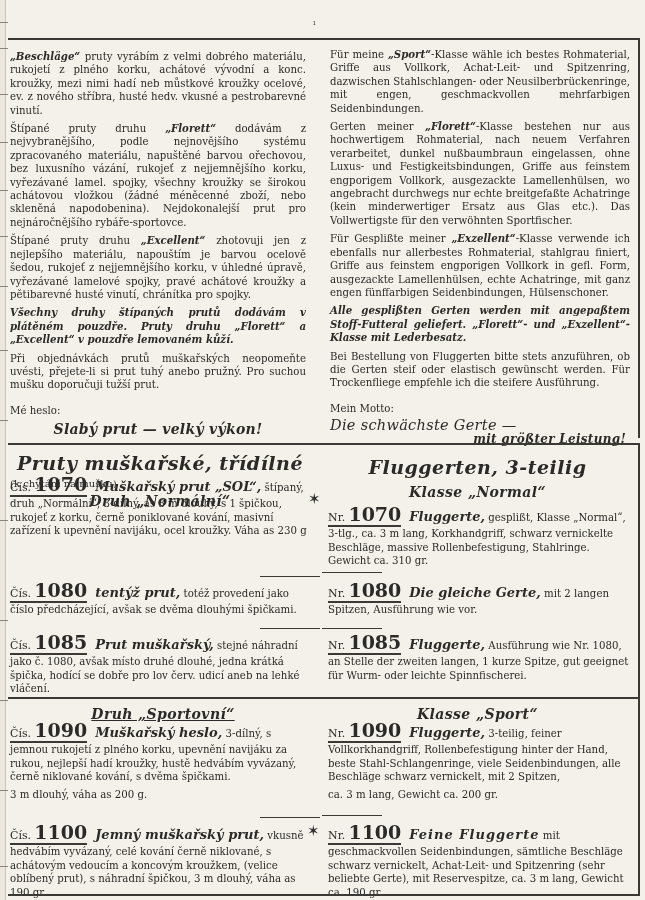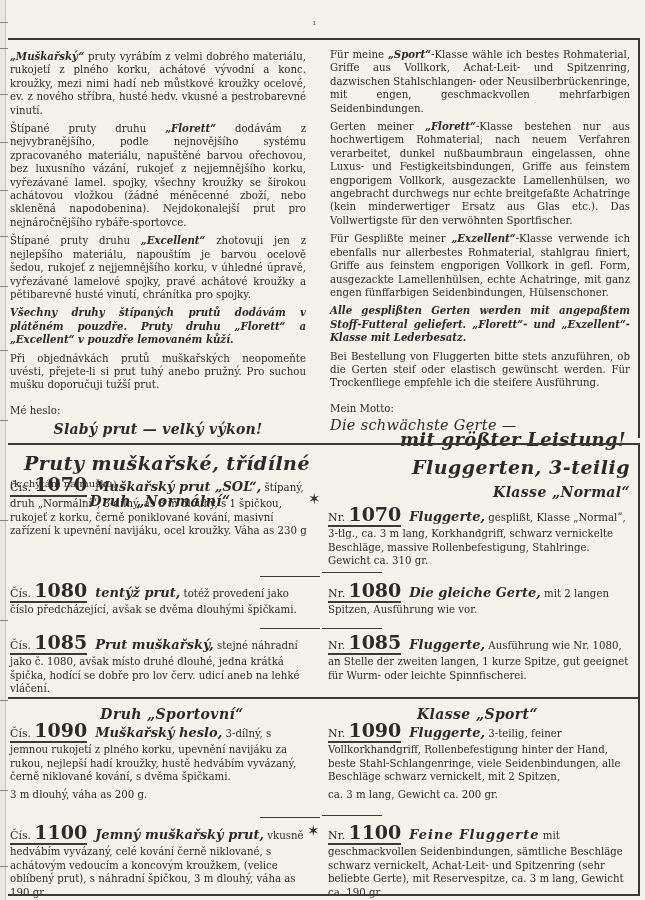--- a/index.html
+++ b/index.html
@@ -11,22 +11,22 @@
   .topmark{position:absolute;left:313px;top:18px;font-size:8px;color:#555;}
   .hrule{position:absolute;height:2px;background:#3a3935;}
   .vrule{position:absolute;width:2px;background:#3a3935;}
   .col{position:absolute;font-size:10.2px;line-height:13.4px;text-align:justify;}
   .col p{margin:0 0 5px 0;}
   .bi{font-style:italic;font-weight:bold;}
   .bold-it{font-style:italic;font-weight:bold;}
   .motto-label{margin-top:12px;}
   .slogan{font-style:italic;font-weight:bold;font-size:14px;text-align:center;margin-top:6px;letter-spacing:0.3px;}
   .slogan-de1{font-style:italic;font-weight:normal;font-size:14.5px;margin-top:4px;letter-spacing:0.3px;}
-  .slogan-de2{font-style:italic;font-weight:bold;font-size:18px;text-align:right;letter-spacing:0.3px;padding-right:4px;}
-  .title{position:absolute;font-weight:bold;font-style:italic;font-size:19px;text-align:right;letter-spacing:0.5px;}
+  .slogan-de2{font-style:italic;font-weight:bold;font-size:12px;text-align:right;letter-spacing:0.3px;padding-right:4px;}
+  .title{position:absolute;font-weight:bold;font-style:italic;font-size:19px;text-align:center;letter-spacing:0.5px;}
   .subtitle{position:absolute;font-size:10px;text-align:left;}
   .klasse{position:absolute;font-weight:bold;font-style:italic;font-size:14px;text-align:center;letter-spacing:0.4px;}
   .item{position:absolute;font-size:10.2px;line-height:13.4px;}
   .item .num{display:inline-block;border-bottom:2px solid #3a3935;padding-bottom:1px;margin-right:8px;}
   .item .pre{font-size:11px;}
   .item .big{font-size:19px;font-weight:bold;}
   .item .name{font-style:italic;font-weight:bold;font-size:13px;}
   .item .name-light{font-style:italic;font-size:13px;}
   .star{position:absolute;font-size:15px;color:#333;}
   .shortrule{position:absolute;height:1px;background:#3a3935;}
@@ -50,21 +50,21 @@
   <div class="tick" style="top:700px"></div>
   <div class="tick" style="top:790px"></div>
   <div class="tick" style="top:866px"></div>
 
   <div class="topmark">ı</div>
 
   <div class="hrule" style="left:8px;top:38px;width:632px;"></div>
   <div class="vrule" style="left:638px;top:38px;height:400px;"></div>
 
   <div class="col" style="left:10px;top:50px;width:296px;">
-    <p><span class="bi">„Muškařský“</span><span> pruty vyrábím z velmi dobrého materiálu, rukojetí z plného korku, achátové vývodní a konc. kroužky, mezi nimi hadí neb můstkové kroužky ocelové, ev. z nového stříbra, husté hedv. vkusné a pestrobarevné vinutí.</span></p>
+    <p><span class="bi">„Beschläge“</span><span> pruty vyrábím z velmi dobrého materiálu, rukojetí z plného korku, achátové vývodní a konc. kroužky, mezi nimi hadí neb můstkové kroužky ocelové, ev. z nového stříbra, husté hedv. vkusné a pestrobarevné vinutí.</span></p>
     <p><span>Štípané pruty druhu </span><span class="bi">„Florett“</span><span> dodávám z nejvybranějšího, podle nejnovějšího systému zpracovaného materiálu, napuštěné barvou ořechovou, bez luxusního vázání, rukojeť z nejjemnějšího korku, vyřezávané lamel. spojky, všechny kroužky se širokou achátovou vložkou (žádné méněcenné zboží, nebo skleněná napodobenina). Nejdokonalejší prut pro nejnáročnějšího rybáře-sportovce.</span></p>
     <p><span>Štípané pruty druhu </span><span class="bi">„Excellent“</span><span> zhotovuji jen z nejlepšího materiálu, napouštím je barvou ocelově šedou, rukojeť z nejjemnějšího korku, v úhledné úpravě, vyřezávané lamelové spojky, pravé achátové kroužky a pětibarevné husté vinutí, chránítka pro spojky.</span></p>
     <p class="bold-it">Všechny druhy štípaných prutů dodávám v plátěném pouzdře. Pruty druhu „Florett“ a „Excellent“ v pouzdře lemovaném kůží.</p>
     <p>Při objednávkách prutů muškařských neopomeňte uvésti, přejete-li si prut tuhý anebo pružný. Pro suchou mušku doporučuji tužší prut.</p>
     <div class="motto-label">Mé heslo:</div>
     <div class="slogan">Slabý prut — velký výkon!</div>
   </div>
 
   <div class="col" style="left:330px;top:48px;width:300px;">
     <p><span>Für meine </span><span class="bi">„Sport“</span><span>-Klasse wähle ich bestes Rohmaterial, Griffe aus Vollkork, Achat-Leit- und Spitzenring, dazwischen Stahlschlangen- oder Neusilberbrückenringe, mit engen, geschmackvollen mehrfarbigen Seidenbindungen.</span></p>
@@ -77,41 +77,41 @@
     <div class="slogan-de2">mit größter Leistung!</div>
   </div>
 
   <div class="hrule" style="left:8px;top:443px;width:632px;"></div>
 
   <div class="title" style="left:10px;top:452px;width:300px;">Pruty muškařské, třídílné</div>
   <div class="subtitle" style="left:10px;top:478px;width:300px;">(k chytání na mušku)</div>
   <div class="klasse" style="left:10px;top:493px;width:300px;">Druh „Normální“</div>
 
   <div class="title" style="left:325px;top:456px;width:305px;">Fluggerten, 3-teilig</div>
-  <div class="klasse" style="left:325px;top:484px;width:305px;text-align:right;">Klasse „Normal“</div>
+  <div class="klasse" style="left:325px;top:484px;width:305px;">Klasse „Normal“</div>
 
   <div class="star" style="left:308px;top:490px;">✶</div>
 
   <div class="item" style="left:10px;top:478px;width:298px;">
     <span class="num"><span class="pre">Čís.</span> <span class="big">1070</span></span><span class="name-light bi">Muškařský prut „SOL“,</span> <span>štípaný, druh „Normální“, 3-dílný, as 3 m dlouhý, s 1 špičkou, rukojeť z korku, černě poniklované kování, masivní zařízení k upevnění navijáku, ocel kroužky. Váha as 230 g</span>
   </div>
   <div class="shortrule" style="left:260px;top:576px;width:60px;"></div>
 
   <div class="item" style="left:10px;top:584px;width:298px;">
     <span class="num"><span class="pre">Čís.</span> <span class="big">1080</span></span><span class="name">tentýž prut,</span> <span>totéž provedení jako číslo předcházející, avšak se dvěma dlouhými špičkami.</span>
   </div>
   <div class="shortrule" style="left:260px;top:628px;width:60px;"></div>
 
   <div class="item" style="left:10px;top:636px;width:298px;">
     <span class="num"><span class="pre">Čís.</span> <span class="big">1085</span></span><span class="name">Prut muškařský,</span> <span>stejné náhradní jako č. 1080, avšak místo druhé dlouhé, jedna krátká špička, hodící se dobře pro lov červ. udicí aneb na lehké vláčení.</span>
   </div>
 
   <div class="hrule" style="left:8px;top:697px;width:632px;"></div>
 
-  <div class="klasse" style="left:22px;top:706px;width:300px;">Druh „Sportovní“</div>
+  <div class="klasse" style="left:13px;top:706px;width:300px;text-decoration:underline;">Druh „Sportovní“</div>
   <div class="klasse" style="left:325px;top:706px;width:305px;">Klasse „Sport“</div>
 
   <div class="item" style="left:10px;top:724px;width:298px;">
     <span class="num"><span class="pre">Čís.</span> <span class="big">1090</span></span><span class="name-light bi">Muškařský heslo,</span> <span>3-dílný, s jemnou rukojetí z plného korku, upevnění navijáku za rukou, nejlepší hadí kroužky, hustě hedvábím vyvázaný, černě niklované kování, s dvěma špičkami.</span>
     <div style="margin-top:4px">3 m dlouhý, váha as 200 g.</div>
   </div>
   <div class="shortrule" style="left:260px;top:817px;width:60px;"></div>
 
   <div class="star" style="left:307px;top:822px;">✶</div>
 

